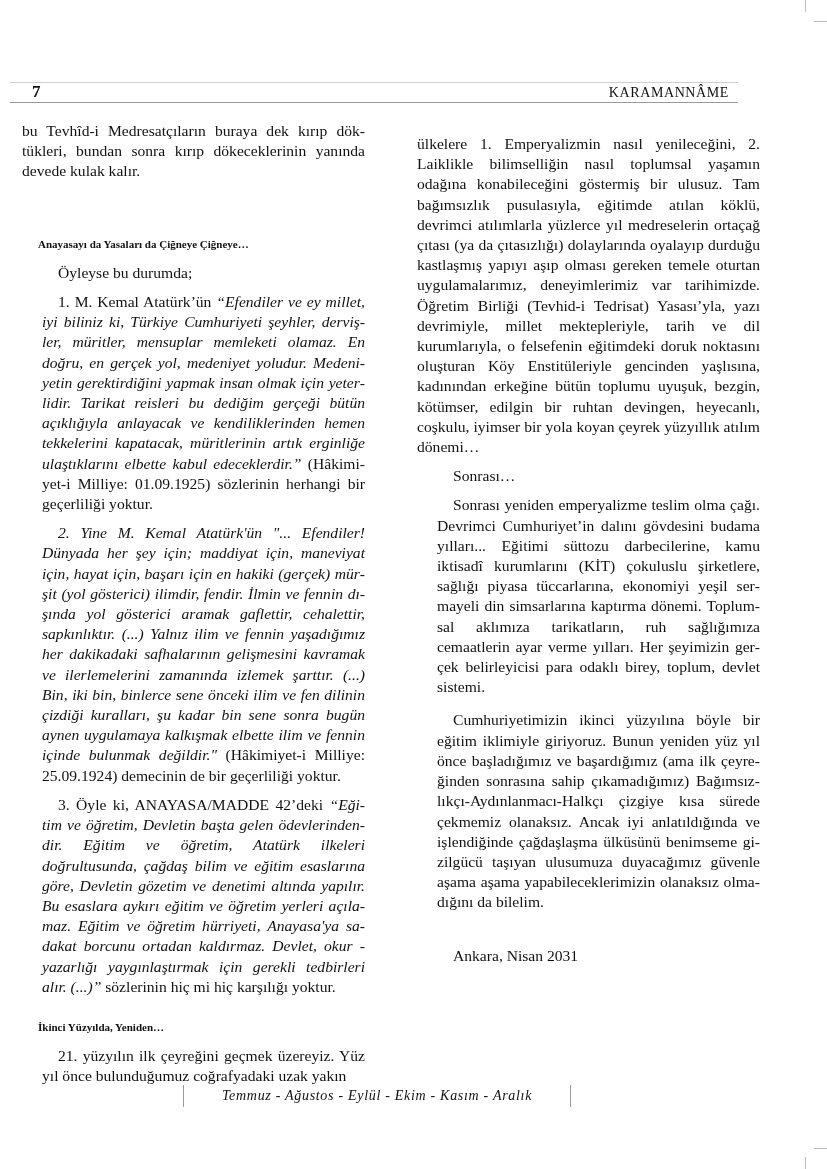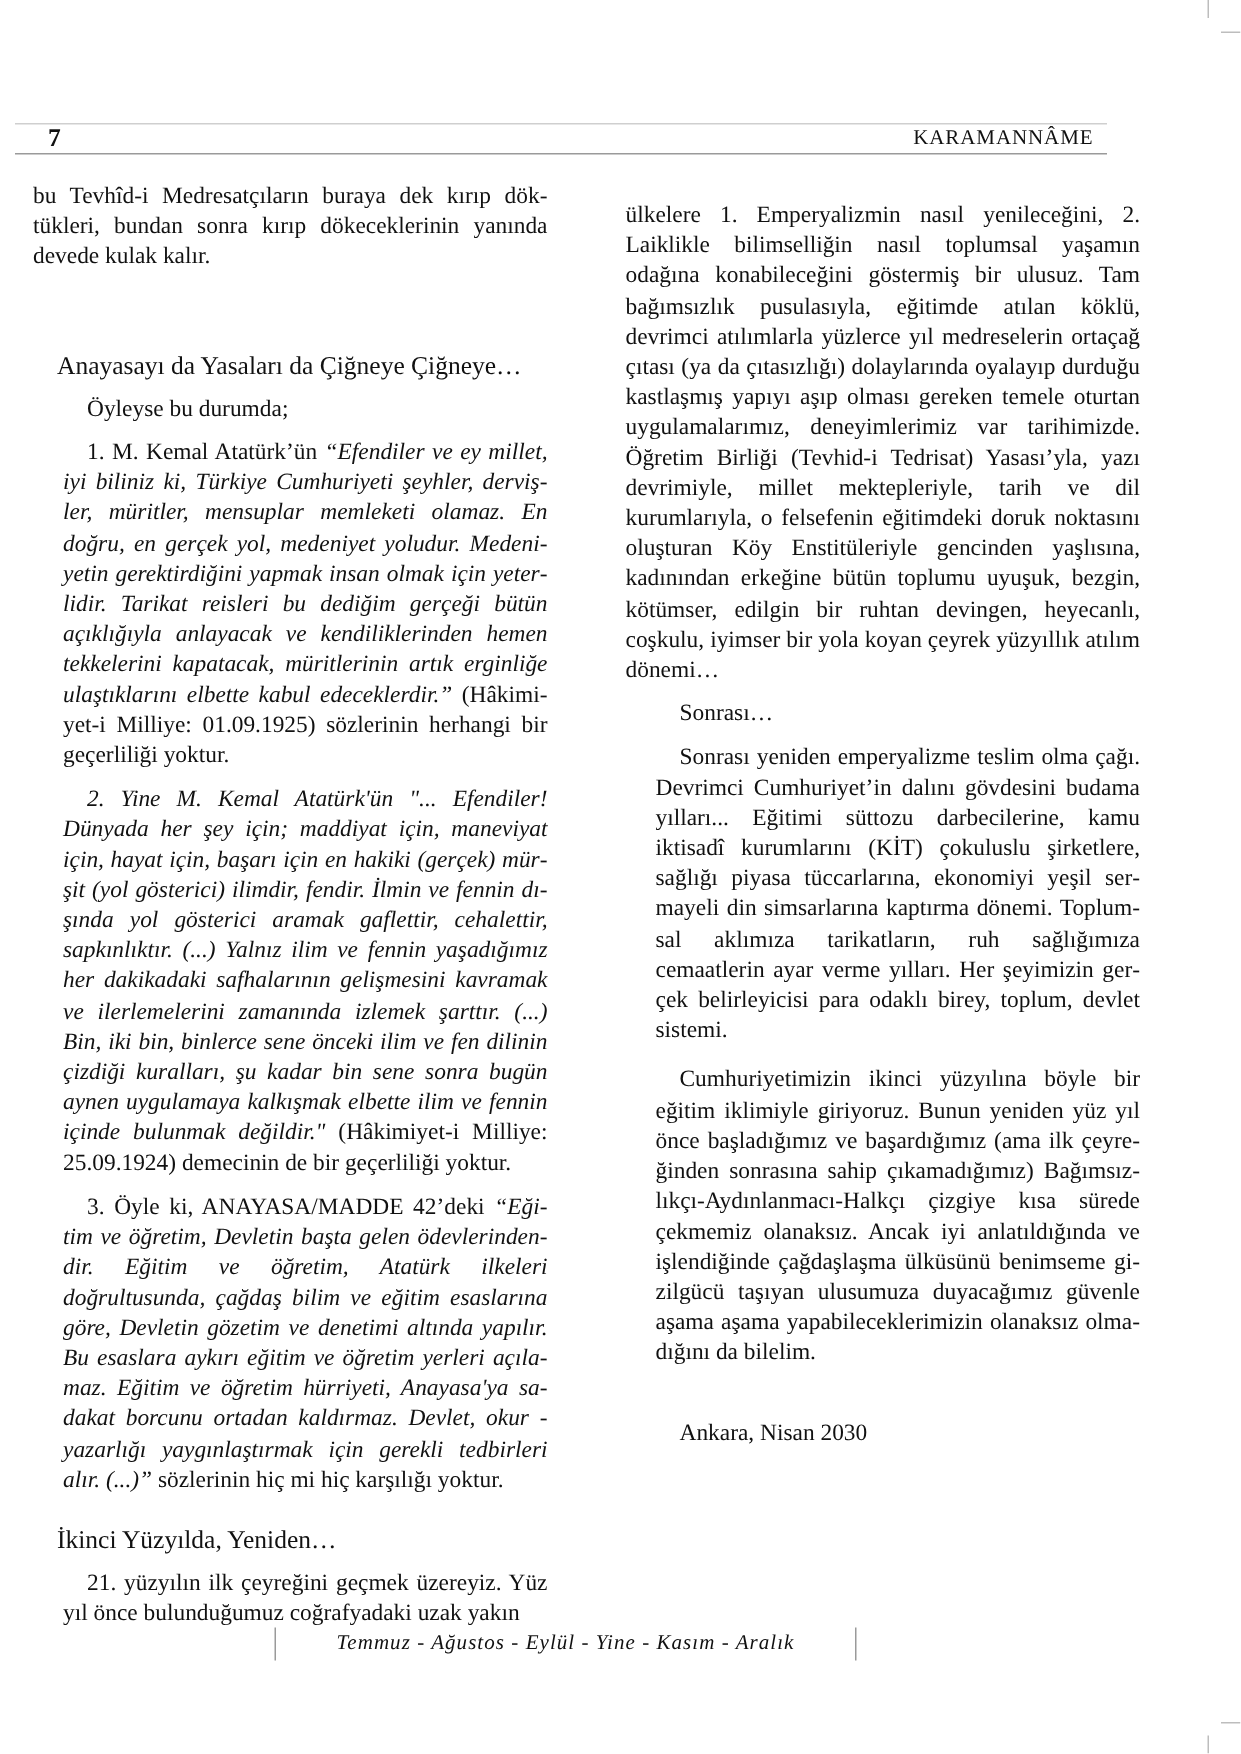--- a/index.html
+++ b/index.html
@@ -10,21 +10,21 @@
     .header-line.top { top: 82px; height: 1px; background: #cfcfcf; }
     .header-line.bottom { top: 102px; height: 1px; background: #9a9a9a; }
     .page-num { position: absolute; left: 32px; top: 82px; font-weight: bold; font-size: 17px; line-height: 20px; }
     .journal { position: absolute; right: 98px; top: 83px; font-weight: normal; font-size: 14px; letter-spacing: 0.6px; line-height: 20px; }
     .col { position: absolute; top: 121px; width: 343px; font-size: 15.6px; line-height: 20.2px; text-align: justify; hyphens: manual; }
     .col.left { left: 22px; }
     .col.right { left: 417px; top: 134px; }
     .col p { margin: 0; }
     .col p.ind { text-indent: 16px; margin-left: 20px; }
     .col .gap { margin-top: 9px; }
-    .col h3 { margin: 0; font-size: 17px; font-weight: normal; text-indent: 16px; line-height: 20.2px; }
+    .col h3 { margin: 0; font-size: 11px; font-weight: bold; text-indent: 16px; line-height: 20.2px; }
     i { font-style: italic; }
     .footer { position: absolute; top: 1085px; left: 183px; width: 388px; height: 22px; text-align: center;
               font-style: italic; font-size: 14px; letter-spacing: 0.7px; line-height: 22px; }
     .footer .bar { position: absolute; top: 0; width: 1px; height: 22px; background: #9a9a9a; }
   </style>
 </head>
 <body>
 
 <div class="crop" style="left:805px;top:0;width:1px;height:12px;"></div>
 <div class="crop" style="left:814px;top:21px;width:13px;height:1px;"></div>
@@ -50,20 +50,20 @@
 
   <h3 style="margin-top:20px;">İkinci Yüzyılda, Yeniden…</h3>
   <p class="ind gap">21. yüzyılın ilk çeyreğini geçmek üzereyiz. Yüz yıl önce bulunduğumuz coğrafyadaki uzak yakın</p>
 </div>
 
 <div class="col right">
   <p>ülkelere 1. Emperyalizmin nasıl yenileceğini, 2. Laiklikle bilimselliğin nasıl toplumsal yaşamın odağına konabileceğini göstermiş bir ulusuz. Tam bağımsızlık pusulasıyla, eğitimde atılan köklü, devrimci atılımlarla yüzlerce yıl medreselerin or­taçağ çıtası (ya da çıtasızlığı) dolaylarında oyalayıp durduğu kastlaşmış yapıyı aşıp olması gereken te­mele oturtan uygulamalarımız, deneyimlerimiz var tarihimizde. Öğretim Birliği (Tevhid-i Tedrisat) Ya­sası’yla, yazı devrimiyle, millet mektepleriyle, tarih ve dil kurumlarıyla, o felsefenin eğitimdeki doruk noktasını oluşturan Köy Enstitüleriyle gen­cinden yaşlısına, kadınından erkeğine bütün top­lumu uyuşuk, bezgin, kötümser, edilgin bir ruhtan devingen, heyecanlı, coşkulu, iyimser bir yola koyan çeyrek yüzyıllık atılım dönemi…</p>
   <p class="ind gap">Sonrası…</p>
   <p class="ind gap">Sonrası yeniden emperyalizme teslim olma çağı. Devrimci Cumhuriyet’in dalını gövdesini bu­dama yılları... Eğitimi süttozu darbecilerine, kamu iktisadî kurumlarını (KİT) çokuluslu şirketlere, sağlığı piyasa tüccarlarına, ekonomiyi yeşil ser­mayeli din simsarlarına kaptırma dönemi. Toplum­sal aklımıza tarikatların, ruh sağlığımıza cemaatlerin ayar verme yılları. Her şeyimizin ger­çek belirleyicisi para odaklı birey, toplum, devlet sistemi.</p>
   <p class="ind gap" style="margin-top:13px;">Cumhuriyetimizin ikinci yüzyılına böyle bir eğitim iklimiyle giriyoruz. Bunun yeniden yüz yıl önce başladığımız ve başardığımız (ama ilk çeyre­ğinden sonrasına sahip çıkamadığımız) Bağımsız­lıkçı-Aydınlanmacı-Halkçı çizgiye kısa sürede çekmemiz olanaksız. Ancak iyi anlatıldığında ve işlendiğinde çağdaşlaşma ülküsünü benimseme gi­zilgücü taşıyan ulusumuza duyacağımız güvenle aşama aşama yapabileceklerimizin olanaksız olma­dığını da bilelim.</p>
-  <p class="ind" style="margin-top:33px;">Ankara, Nisan 2030</p>
+  <p class="ind" style="margin-top:33px;">Ankara, Nisan 2031</p>
 </div>
 
 <div class="footer">
   <span class="bar" style="left:0;"></span>
-  <span>Temmuz - Ağustos - Eylül - Yine - Kasım - Aralık</span>
+  <span>Temmuz - Ağustos - Eylül - Ekim - Kasım - Aralık</span>
   <span class="bar" style="right:0;"></span>
 </div>
 
 </body></html>

